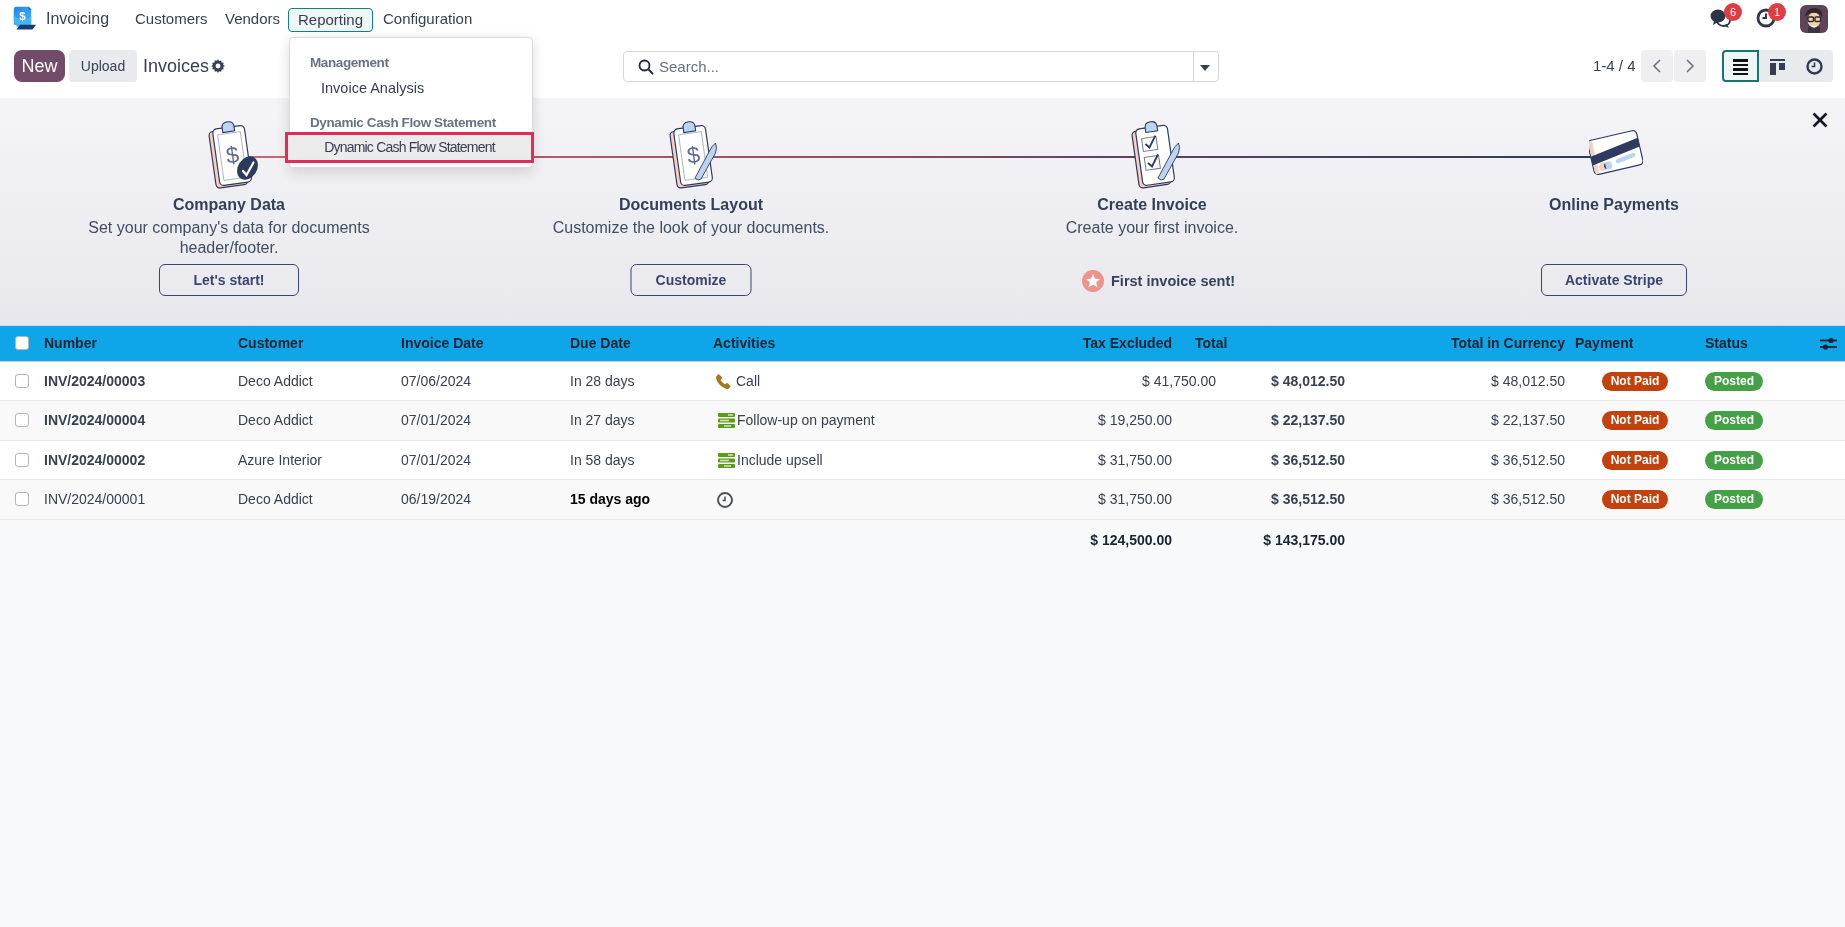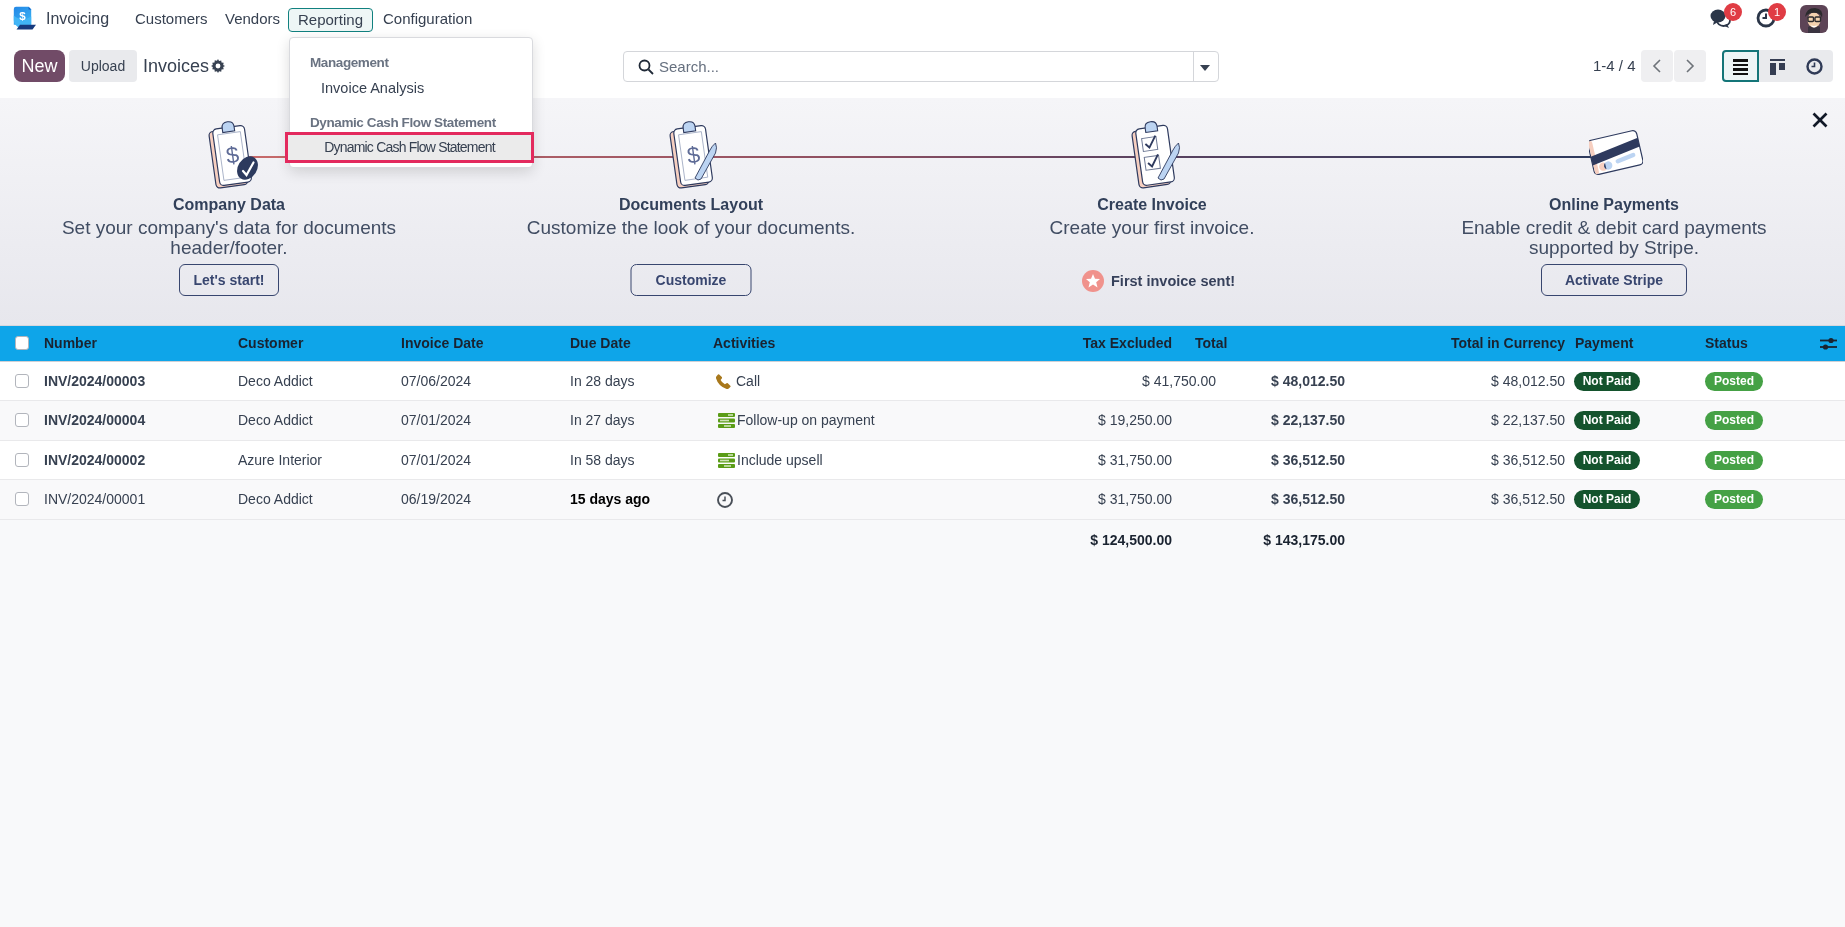--- a/index.html
+++ b/index.html
@@ -33,21 +33,21 @@
 .vbtn { position:absolute; top:0; width:37px; height:32px; background:#e9eaed; }
 .vbtn.sel { background:#edf5f6; border:2px solid #147578; border-radius:4px 0 0 4px; }
 
 
 #onboard { position:absolute; left:0; top:98px; width:1845px; height:228px;
   background:linear-gradient(180deg,#f5f5f8 0%, #e7e7ed 100%); border-bottom:1px solid #d7d7dd; }
 #stepline { position:absolute; left:229px; top:156px; width:1385px; height:2px;
   background:linear-gradient(90deg,#c96b6b 0%, #8e4f61 45%, #5c4260 65%, #2c3a5e 100%); }
 .step { position:absolute; top:98px; width:360px; height:228px; text-align:center; }
 .step h3 { font-size:16px; font-weight:bold; color:#32405a; position:absolute; width:100%; top:98px; }
-.step .desc { position:absolute; width:100%; top:120px; font-size:19px; color:#414d63; line-height:20px; }
+.step .desc { position:absolute; width:100%; top:120px; font-size:16px; color:#414d63; line-height:20px; }
 .obtn { position:absolute; top:166px; height:32px; line-height:30px; display:inline-block;
   border:1px solid #38466f; border-radius:6px; color:#38466f; font-size:14px; font-weight:bold;
   text-align:center; left:50%; transform:translateX(-50%); }
 
 
 #dropdown { position:absolute; left:289px; top:37px; width:244px; height:131px; background:#fff;
   border:1px solid #d9dade; border-radius:4px; box-shadow:0 4px 14px rgba(0,0,0,0.14); z-index:10; }
 #dropdown .hdr { position:absolute; left:20px; font-size:13.5px; font-weight:bold; color:#6a7382; letter-spacing:-0.4px; }
 #dropdown .item { position:absolute; left:31px; font-size:14.5px; color:#374151; }
 #ddhl { position:absolute; left:285px; top:132px; width:249px; height:31px; background:#ebebeb;
@@ -56,21 +56,21 @@
 
 #tablewrap { position:absolute; left:0; top:326px; width:1845px; height:601px; background:#f8f9fa; }
 #thead { position:absolute; left:0; top:0; width:1845px; height:35.5px; background:#0ea5e9; border-bottom:1px solid #cfd0d5; }
 .th { position:absolute; top:0; height:35px; line-height:35px; font-size:14px; font-weight:bold; color:#1a2330; }
 .row { position:absolute; left:0; width:1845px; height:39.5px; background:#fff; border-bottom:1px solid #e9e9eb; }
 .row.alt { background:#f9f9fa; }
 .cell { position:absolute; top:0; height:38.5px; line-height:38.5px; font-size:14px; color:#374151; white-space:nowrap; }
 .cb { position:absolute; left:15px; width:14px; height:14px; border:1px solid #b2b5bc; border-radius:3px; background:#fff; }
 .badge { position:absolute; height:19px; line-height:19px; border-radius:10px; color:#fff; font-size:12px;
   font-weight:bold; text-align:center; }
-.badge.red { background:#14532d; }
+.badge.red { background:#c2410c;margin-left:28px; }
 .badge.green { background:#45a145; }
 #tfoot { position:absolute; left:0; top:194px; width:1845px; height:40px; }
 .tf { position:absolute; top:0; height:40px; line-height:40px; font-size:14px; font-weight:bold; color:#1a2330; }
 </style>
 </head>
 <body>
 
 <div id="navbar">
   <svg class="abs" style="left:11px;top:5px" width="26" height="26" viewBox="0 0 26 26">
     <defs>
@@ -211,34 +211,33 @@
     <path d="M2 29 L52 21 L52 30 L2 38 Z" fill="#2e3a5e"></path>
     <rect x="25" y="36" width="21" height="4.5" rx="2.2" fill="#bcd4f2" transform="rotate(-9 35 38)"></rect>
     <circle cx="12" cy="41.5" r="4.2" fill="#f6cfc0"></circle>
     <circle cx="17" cy="41.5" r="4.2" fill="#bcd4f2"></circle>
     <path d="M14.5 38.2 A4.2 4.2 0 0 0 14.5 44.8 Z" fill="#2e3a5e"></path>
   </g>
 </svg>
 <div class="step" style="left:49px">
   <h3>Company Data</h3>
   <div class="desc">Set your company's data for documents<br>header/footer.</div>
-  <div class="obtn" style="width:100px">Let's start!</div>
+  <div class="obtn" style="width:140px">Let's start!</div>
 </div>
 <div class="step" style="left:511px">
   <h3>Documents Layout</h3>
   <div class="desc">Customize the look of your documents.</div>
   <div class="obtn" style="width:121px">Customize</div>
 </div>
 <div class="step" style="left:972px">
   <h3>Create Invoice</h3>
   <div class="desc">Create your first invoice.</div>
 </div>
 <div class="step" style="left:1434px">
   <h3>Online Payments</h3>
-  <div class="desc">Enable credit &amp; debit card payments<br>supported by Stripe.</div>
   <div class="obtn" style="width:146px">Activate Stripe</div>
 </div>
 
 <div class="abs" style="left:1082px;top:270px;width:22px;height:22px;border-radius:50%;background:#f0928c">
   <svg style="position:absolute;left:3px;top:3px" width="16" height="16" viewBox="0 0 16 16">
     <polygon points="8,1 10,5.8 15,6 11.2,9.2 12.5,14.5 8,11.5 3.5,14.5 4.8,9.2 1,6 6,5.8" fill="#fff"></polygon>
   </svg>
 </div>
 <div class="abs" style="left:1111px;top:270px;height:22px;line-height:22px;font-size:14.5px;font-weight:bold;color:#37415b">First invoice sent!</div>
 

